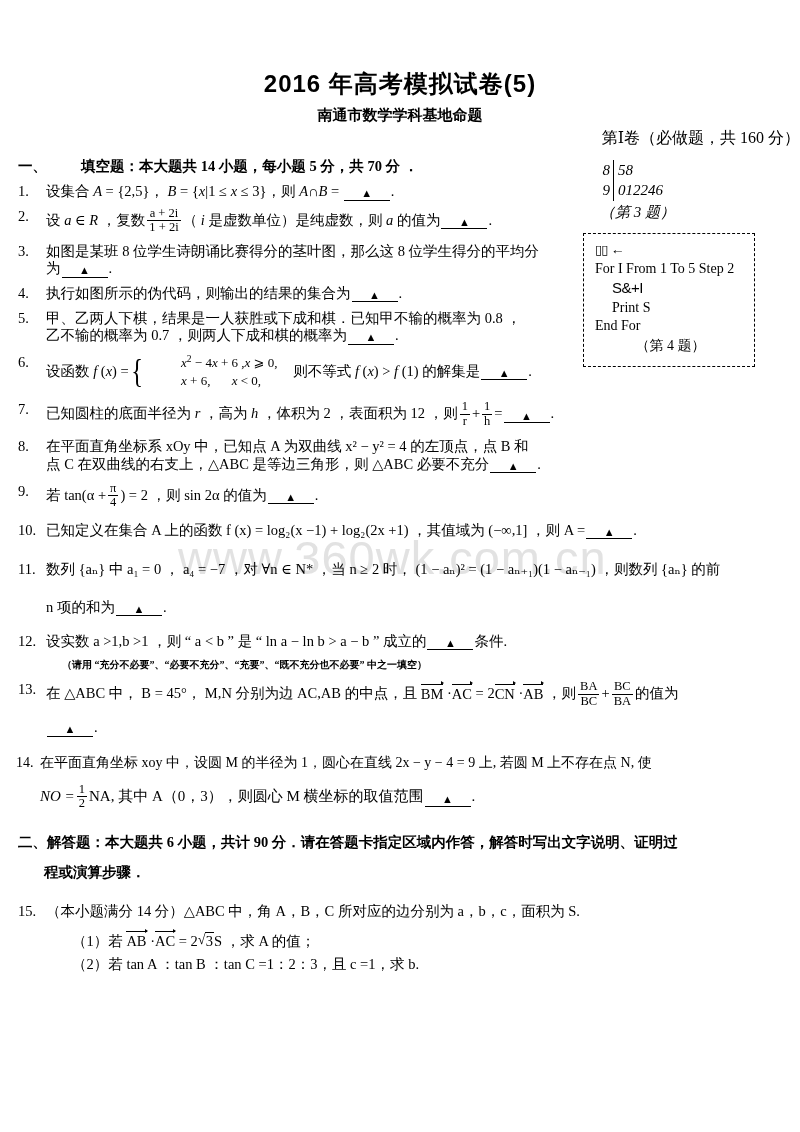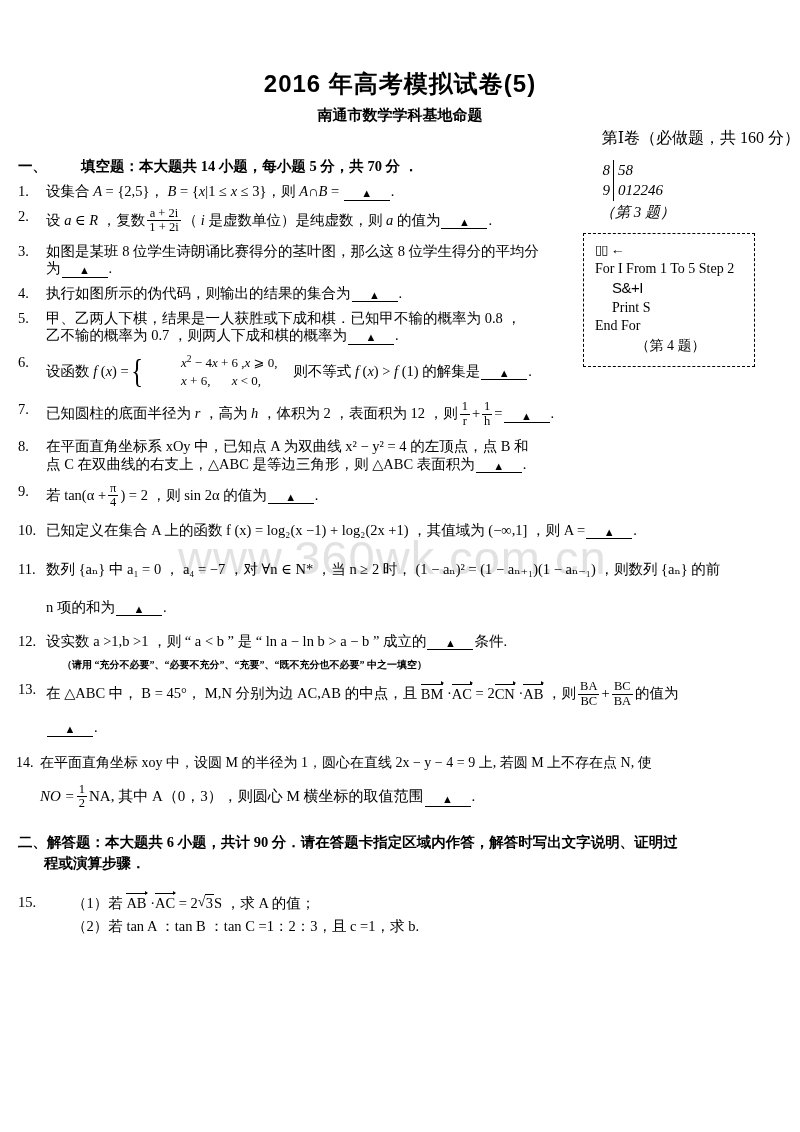--- a/index.html
+++ b/index.html
@@ -291,21 +291,21 @@
     </div>
 
     <div class="q" style="margin-top:11px;">
       <span class="num">7.</span>
       已知圆柱的底面半径为 <i class="m">r</i> ，高为 <i class="m">h</i> ，体积为 2 ，表面积为 12 ，则<span class="frac"><span class="num-t">1</span><span class="den-b">r</span></span><span>+</span><span class="frac"><span class="num-t">1</span><span class="den-b">h</span></span><span>=</span><span class="blank"><span class="tri">▲</span></span><span>.</span>
     </div>
 
     <div class="q" style="margin-top:9px;">
       <span class="num">8.</span>
       <span>在平面直角坐标系 xOy 中，已知点 A 为双曲线 x² − y² = 4 的左顶点，点 B 和</span>
-      <div><span>点 C 在双曲线的右支上，△ABC 是等边三角形，则 △ABC 表面积为</span><span class="blank"><span class="tri">▲</span></span><span>.</span></div>
+      <div><span>点 C 在双曲线的右支上，△ABC 是等边三角形，则 △ABC 必要不充分</span><span class="blank"><span class="tri">▲</span></span><span>.</span></div>
     </div>
 
     <div class="q" style="margin-top:9px;">
       <span class="num">9.</span>
       <span>若 tan(α +</span><span class="frac"><span class="num-t">π</span><span class="den-b">4</span></span><span>) = 2 ，则 sin 2α 的值为</span><span class="blank"><span class="tri">▲</span></span><span>.</span>
     </div>
 
     <div class="q wide" style="margin-top:11px;">
       <span class="num">10.</span>
       <span>已知定义在集合 A 上的函数 f (x) = log₂(x −1) + log₂(2x +1) ，其值域为 (−∞,1] ，则 A =</span><span class="blank"><span class="tri">▲</span></span><span>.</span>
@@ -332,25 +332,26 @@
     <div class="q" style="margin-top:17px; padding-left:40px; font-size:14px;">
       <span class="num" style="left:16px;">14.</span>
       <span>在平面直角坐标 xoy 中，设圆 M 的半径为 1，圆心在直线 2x − y − 4 = 9 上, 若圆 M 上不存在点 N, 使</span>
       <div style="margin-top:13px; padding-left:0px; font-size:15px;">
         <i class="m">NO =</i><span class="frac"><span class="num-t">1</span><span class="den-b">2</span></span><span>NA, 其中 A（0，3），则圆心 M 横坐标的取值范围</span><span class="blank"><span class="tri">▲</span></span><span>.</span>
       </div>
     </div>
 
     <div class="q bold" style="margin-top:22px; padding-left:18px; font-size:14.5px;">
       <span>二、解答题：本大题共 6 小题，共计 90 分．请在答题卡指定区域内作答，解答时写出文字说明、证明过</span>
-      <div style="margin-top:3px; padding-left:26px;">程或演算步骤．</div>
+      <div style="margin-top:12px; padding-left:26px;">程或演算步骤．</div>
     </div>
 
     <div class="q" style="margin-top:22px;">
       <span class="num">15.</span>
+      <span>（本小题满分 14 分）△ABC 中，角 A，B，C 所对应的边分别为 a，b，c，面积为 S.</span>
       <div style="margin-top:11px; padding-left:26px;">
         <span>（1）若 </span><span class="vecarrow">AB</span><span> ·</span><span class="vecarrow">AC</span><span> = 2</span><span class="sqrt"><span>3</span></span><span>S ，求 A 的值；</span>
       </div>
       <div style="margin-top:5px; padding-left:26px;">（2）若 tan A ：tan B ：tan C =1：2：3，且 c =1，求 b.</div>
     </div>
 
   </div>
 </div>
 
 </body></html>

